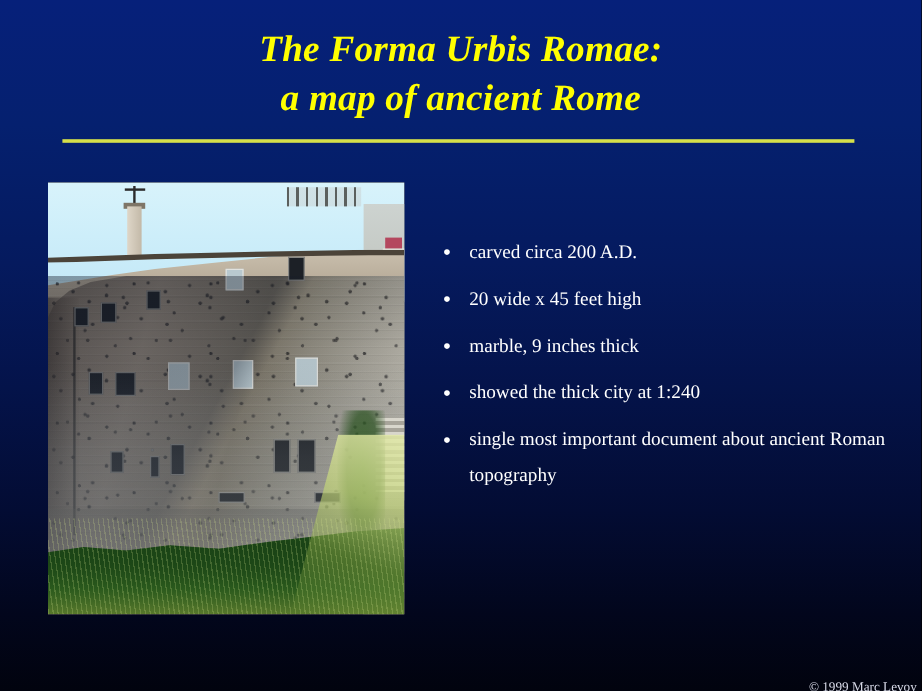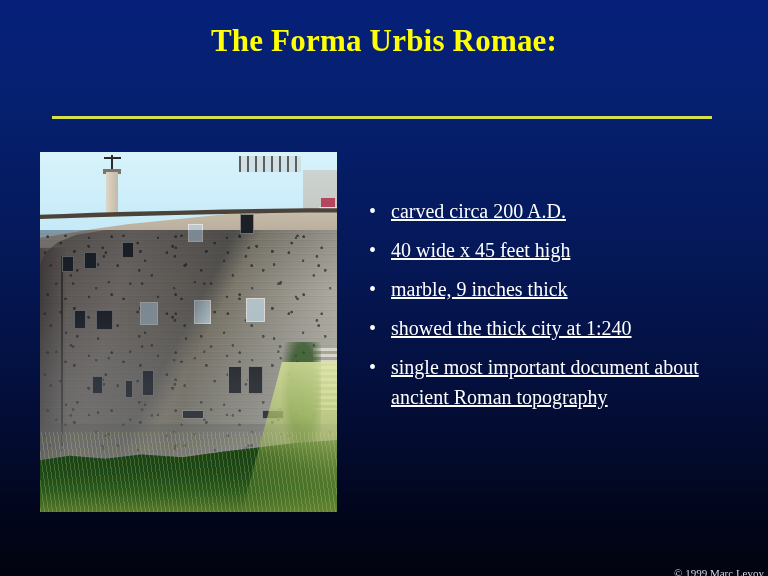--- a/index.html
+++ b/index.html
@@ -24,20 +24,21 @@
     -webkit-font-smoothing: antialiased;
   }
 
   
   #title-block {
     position: absolute;
     left: 0;
     top: 20px;
     width: 768px;
     text-align: center;
+    font-style: italic;
   }
   .title-line {
     color: #ffff00;
     font-weight: bold;
     font-size: 31px;
     line-height: 41px;
     letter-spacing: 0.2px;
     white-space: nowrap;
   }
 
@@ -276,23 +277,22 @@
     width: 22px;
     color: #ffffff;
     font-size: 20px;
     line-height: 30px;
     text-align: left;
     padding-left: 3px;
   }
   .bullet-text {
     flex: 1 1 auto;
     color: #ffffff;
-    font-size: 20px;
+    font-size: 16px;
     line-height: 30px;
-    text-decoration: underline;
   }
 
   
   #copyright {
     position: absolute;
     right: 4px;
     bottom: -4px;
     color: #d6d8e6;
     font-size: 11px;
     line-height: 13px;
@@ -300,20 +300,21 @@
     white-space: nowrap;
   }
 </style>
 </head>
 <body>
 
 <div id="slide">
 
   <div id="title-block">
     <div class="title-line">The Forma Urbis Romae:</div>
+    <div class="title-line">a map of ancient Rome</div>
   </div>
 
   <div id="divider"></div>
 
   <div id="photo-frame">
     <div id="photo">
       <div class="ph-sky"></div>
       <div class="ph-rightbld"></div>
       <div class="ph-rightbld2"></div>
       <div class="ph-pinkwin"></div>
@@ -365,21 +366,21 @@
 
   <div id="bullets">
 
     <div class="bullet-row">
       <span class="bullet-dot">•</span>
       <span class="bullet-text">carved circa 200 A.D.</span>
     </div>
 
     <div class="bullet-row">
       <span class="bullet-dot">•</span>
-      <span class="bullet-text">40 wide x 45 feet high</span>
+      <span class="bullet-text">20 wide x 45 feet high</span>
     </div>
 
     <div class="bullet-row">
       <span class="bullet-dot">•</span>
       <span class="bullet-text">marble, 9 inches thick</span>
     </div>
 
     <div class="bullet-row">
       <span class="bullet-dot">•</span>
       <span class="bullet-text">showed the thick city at 1:240</span>

